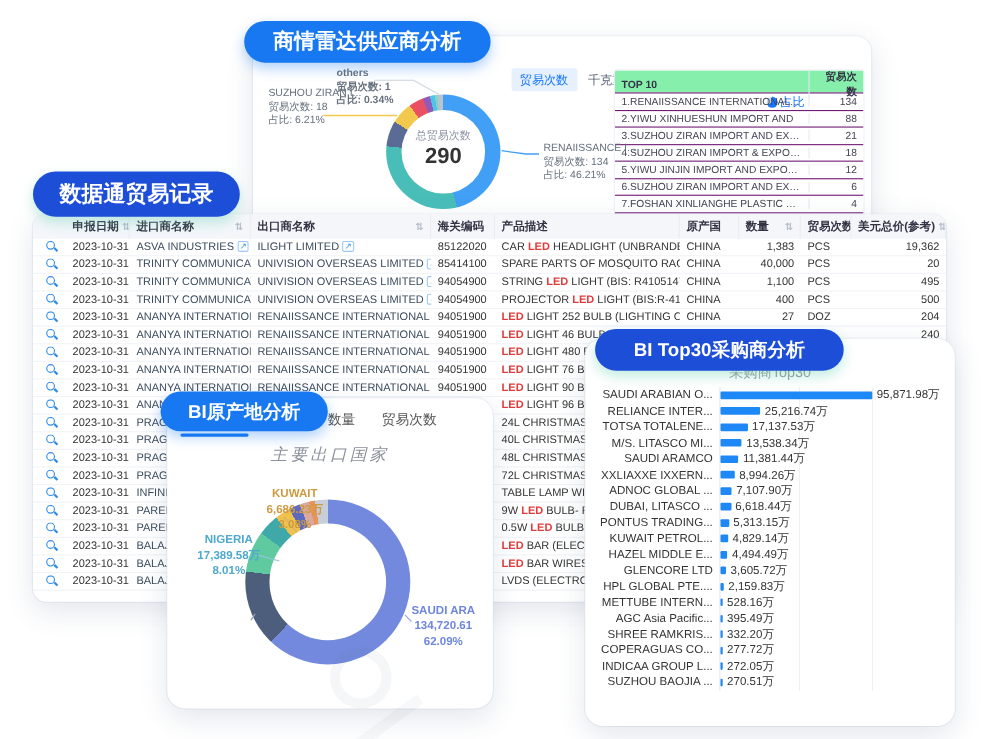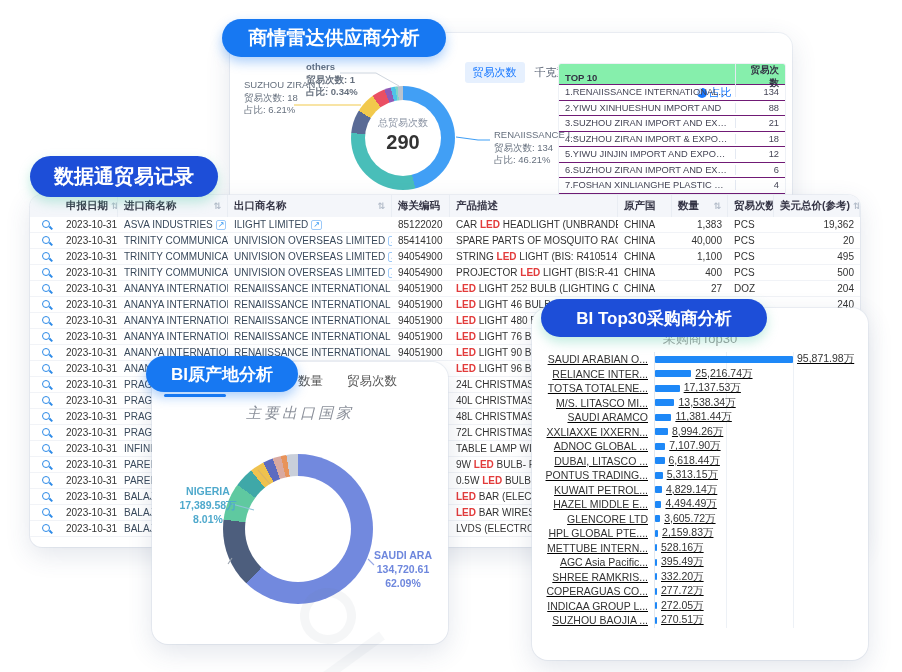--- a/index.html
+++ b/index.html
@@ -91,21 +91,21 @@
            border-radius:50%; transform:rotate(-18deg); }
   .wmark::after { content:""; position:absolute; left:-4px; top:60px; width:70px; height:10px;
                   background:rgba(120,130,145,.06); transform:rotate(-18deg); }
 
   
   #top30-card { left:532px; top:308px; width:336px; height:352px; z-index:3; border-radius:16px; }
   .t30-title { position:absolute; top:22px; width:100%; text-align:center; font-size:13px; color:#999; }
   .t30-rows { position:absolute; left:12px; top:44px; right:10px; }
   .t30-rows::after { content:""; position:absolute; left:116px; right:0; top:0; bottom:0;
         background:repeating-linear-gradient(to right, transparent 0 66px, #EDF1F6 66px 67px); z-index:0; }
-  .t30-row { display:flex; align-items:center; height:14.5px; position:relative; z-index:1;text-decoration:underline; }
+  .t30-row { display:flex; align-items:center; height:14.5px; position:relative; z-index:1; }
   .t30-label { width:110px; text-align:right; font-size:10.5px; color:#333; padding-right:6px;
                white-space:nowrap; overflow:hidden; }
   .t30-barwrap { display:flex; align-items:center; border-left:1px solid #E3E8EF; height:100%; flex:1; }
   .t30-bar { height:7px; background:#1E88F7; border-radius:1px; }
   .t30-val { font-size:10.5px; color:#333; margin-left:4px; white-space:nowrap; }
 </style>
 </head>
 <body>
 
 <div id="stage">
@@ -519,20 +519,25 @@
     <svg class="conn" width="296" height="282">
       <polyline points="116,124 108,130 104,106" fill="none" stroke="#EFC24F" stroke-width="1" opacity="0"></polyline>
       <polyline points="118,122 106,108" fill="none" stroke="#D9B36A" stroke-width="1.1"></polyline>
       <polyline points="102,148 80,142" fill="none" stroke="#8FC4D8" stroke-width="1.1"></polyline>
       <polyline points="76,202 80,196" fill="none" stroke="#9aa2ad" stroke-width="1.1"></polyline>
       <polyline points="222,203 216,197" fill="none" stroke="#98A9E5" stroke-width="1.1"></polyline>
     </svg>
 
     <div class="donut" id="org-donut" style="background: conic-gradient(rgb(114, 137, 222) 0%, rgb(114, 137, 222) 62.09%, rgb(77, 94, 125) 62.09%, rgb(77, 94, 125) 77.02%, rgb(95, 201, 160) 77.02%, rgb(95, 201, 160) 85.03%, rgb(63, 168, 168) 85.03%, rgb(63, 168, 168) 89.23%, rgb(239, 194, 79) 89.23%, rgb(239, 194, 79) 92.31%, rgb(92, 107, 192) 92.31%, rgb(92, 107, 192) 94.51%, rgb(217, 169, 160) 94.51%, rgb(217, 169, 160) 96.31%, rgb(232, 147, 90) 96.31%, rgb(232, 147, 90) 97.51%, rgb(201, 207, 218) 97.51%, rgb(201, 207, 218) 100%);"></div>
 
+    <div class="olabel" id="ol-kuwait">
+      <div>KUWAIT</div>
+      <div>6,686.23万</div>
+      <div>3.08%</div>
+    </div>
     <div class="olabel" id="ol-nigeria">
       <div>NIGERIA</div>
       <div>17,389.58万</div>
       <div>8.01%</div>
     </div>
     <div class="olabel" id="ol-saudi">
       <div>SAUDI ARA</div>
       <div>134,720.61</div>
       <div>62.09%</div>
     </div>

